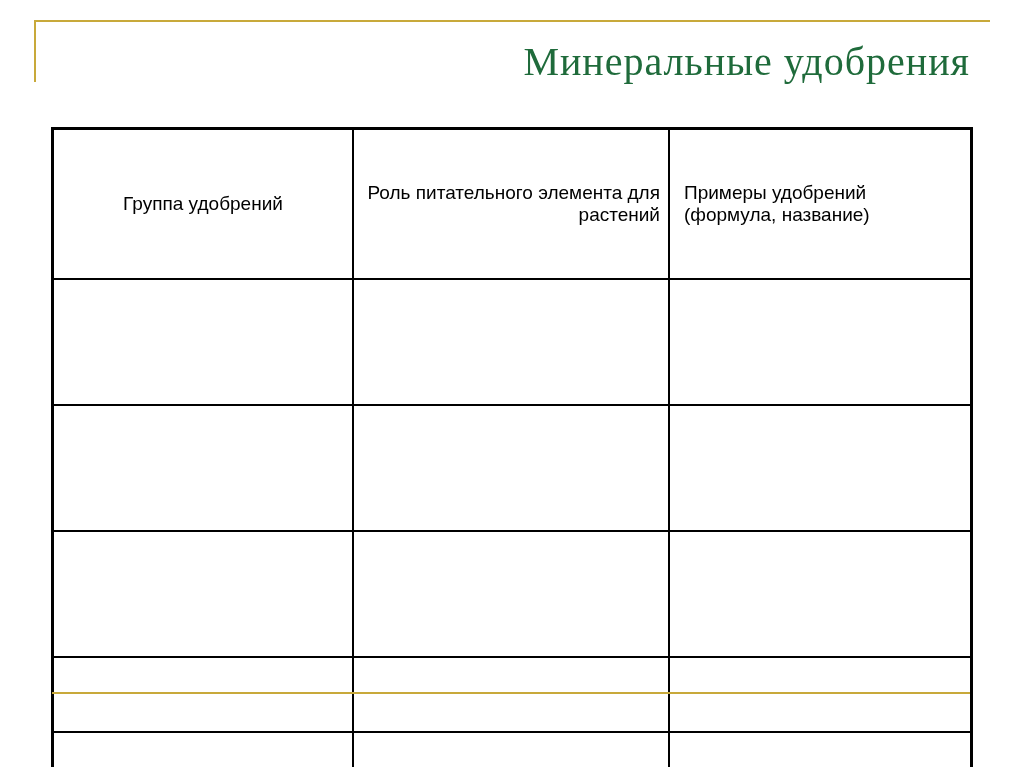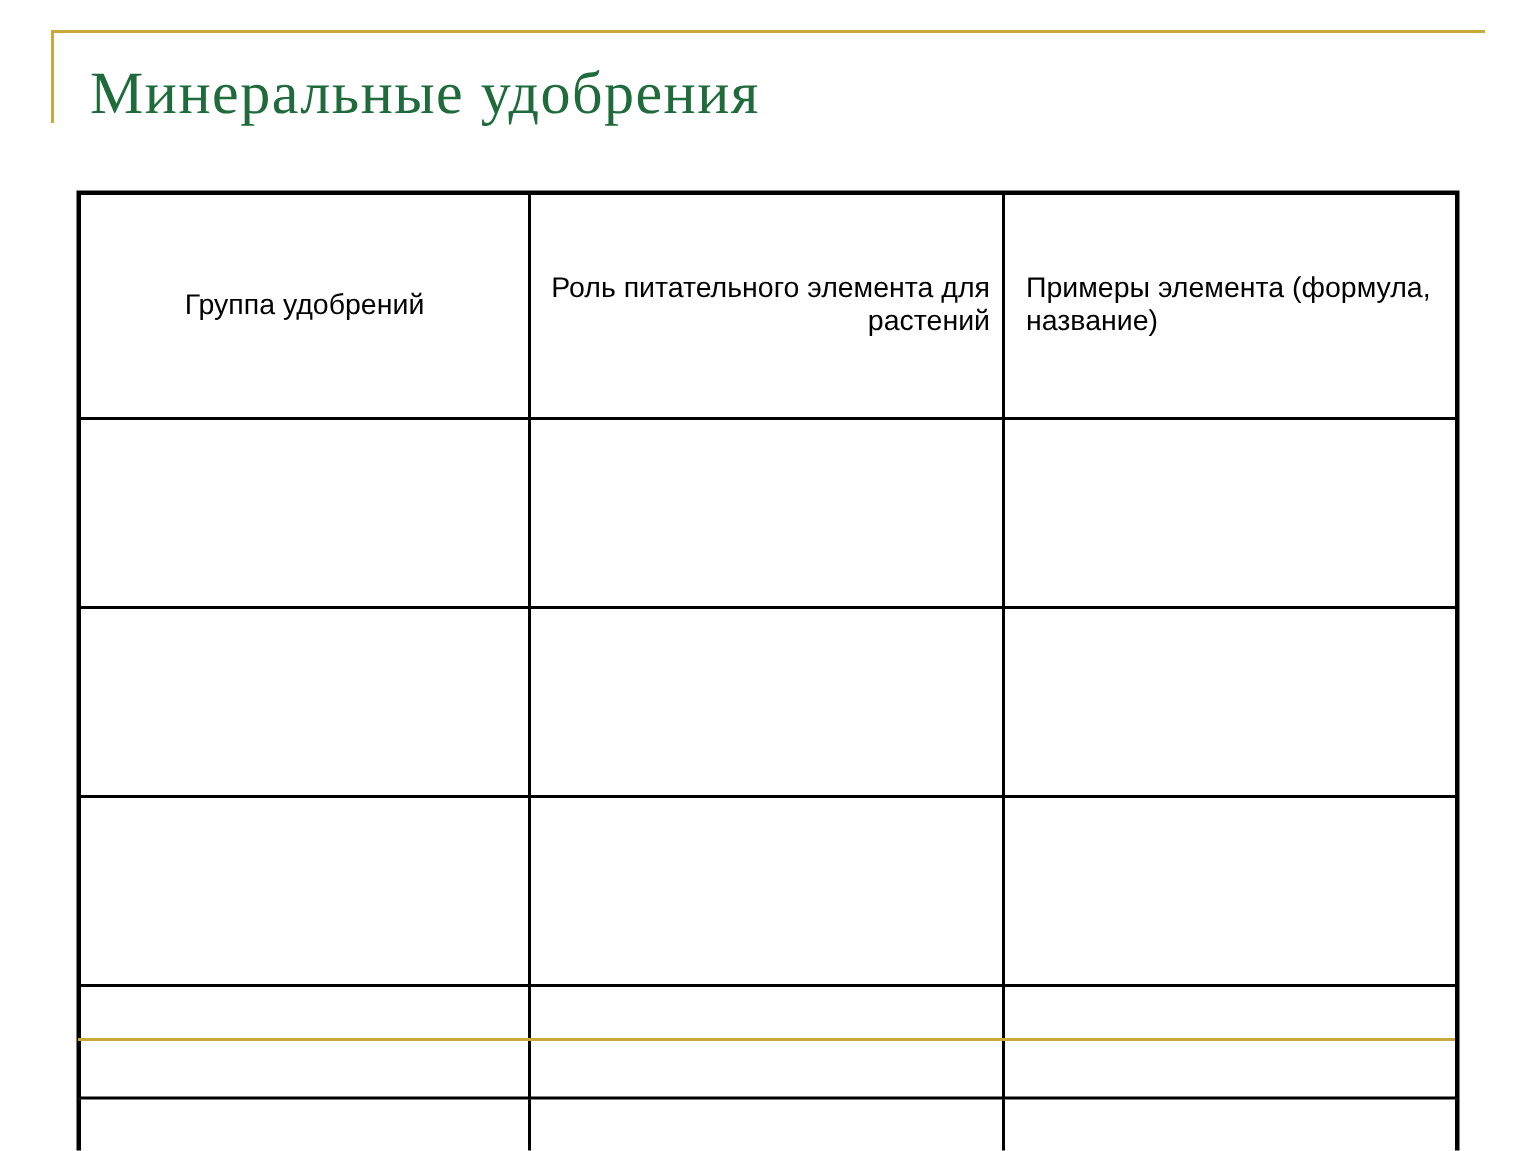--- a/index.html
+++ b/index.html
@@ -40,21 +40,21 @@
     height: 2px;
     background: #c8a93a;
   }
 
   
   .slide-title {
     position: absolute;
     left: 60px;
     top: 38px;
     width: 910px;
-    text-align: left;
+    text-align: right;
     color: #1f6b3b;
     font-family: "Liberation Serif", serif;
     font-size: 40px;
     letter-spacing: 1px;
     white-space: nowrap;
   }
 
   
   .table-wrap {
     position: absolute;
@@ -107,21 +107,21 @@
   <table class="fert-table">
     <colgroup>
       <col class="c1">
       <col class="c2">
       <col class="c3">
     </colgroup>
     <thead>
       <tr>
         <th class="hdr-cell left-head">Группа удобрений</th>
         <th class="hdr-cell">Роль питательного элемента для растений</th>
-        <th class="hdr-cell examples">Примеры элемента (формула, название)</th>
+        <th class="hdr-cell examples">Примеры удобрений (формула, название)</th>
       </tr>
     </thead>
     <tbody>
       <tr class="row-tall">
         <td class="cell-empty"></td>
         <td class="cell-empty"></td>
         <td class="cell-empty"></td>
       </tr>
       <tr class="row-tall">
         <td class="cell-empty"></td>

